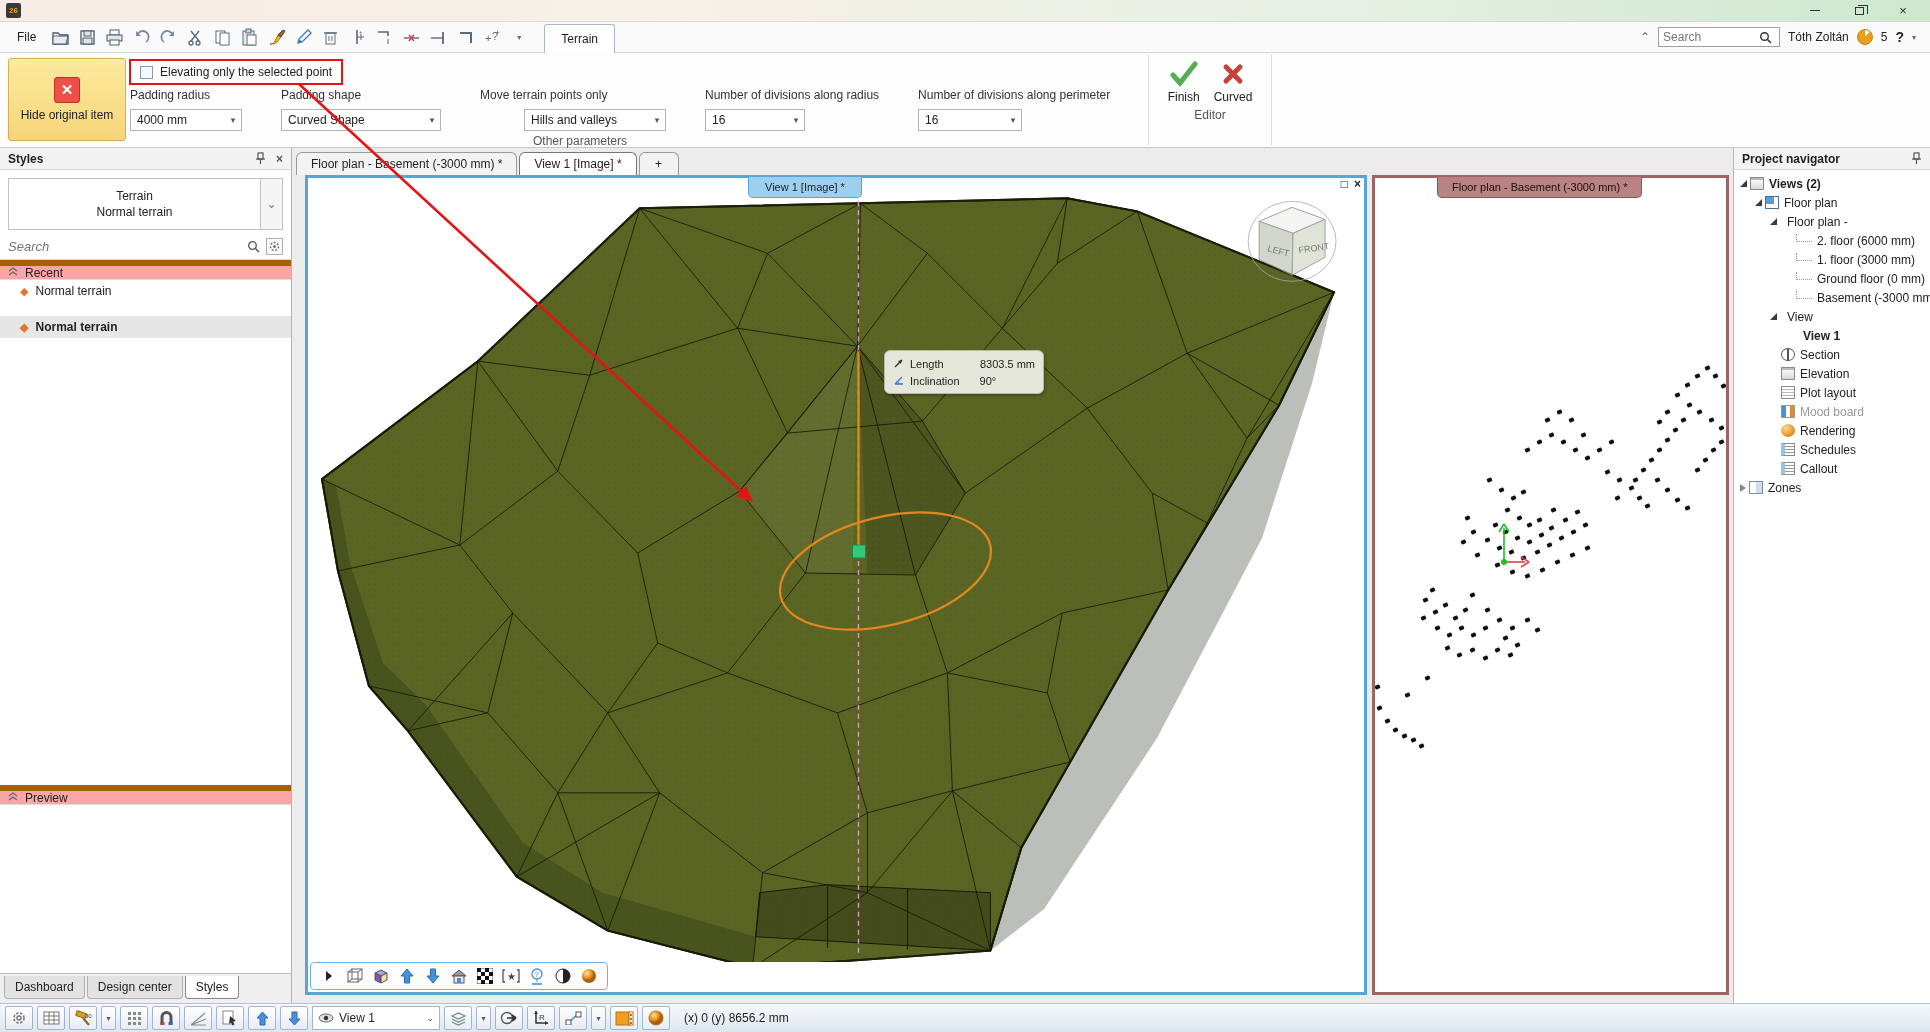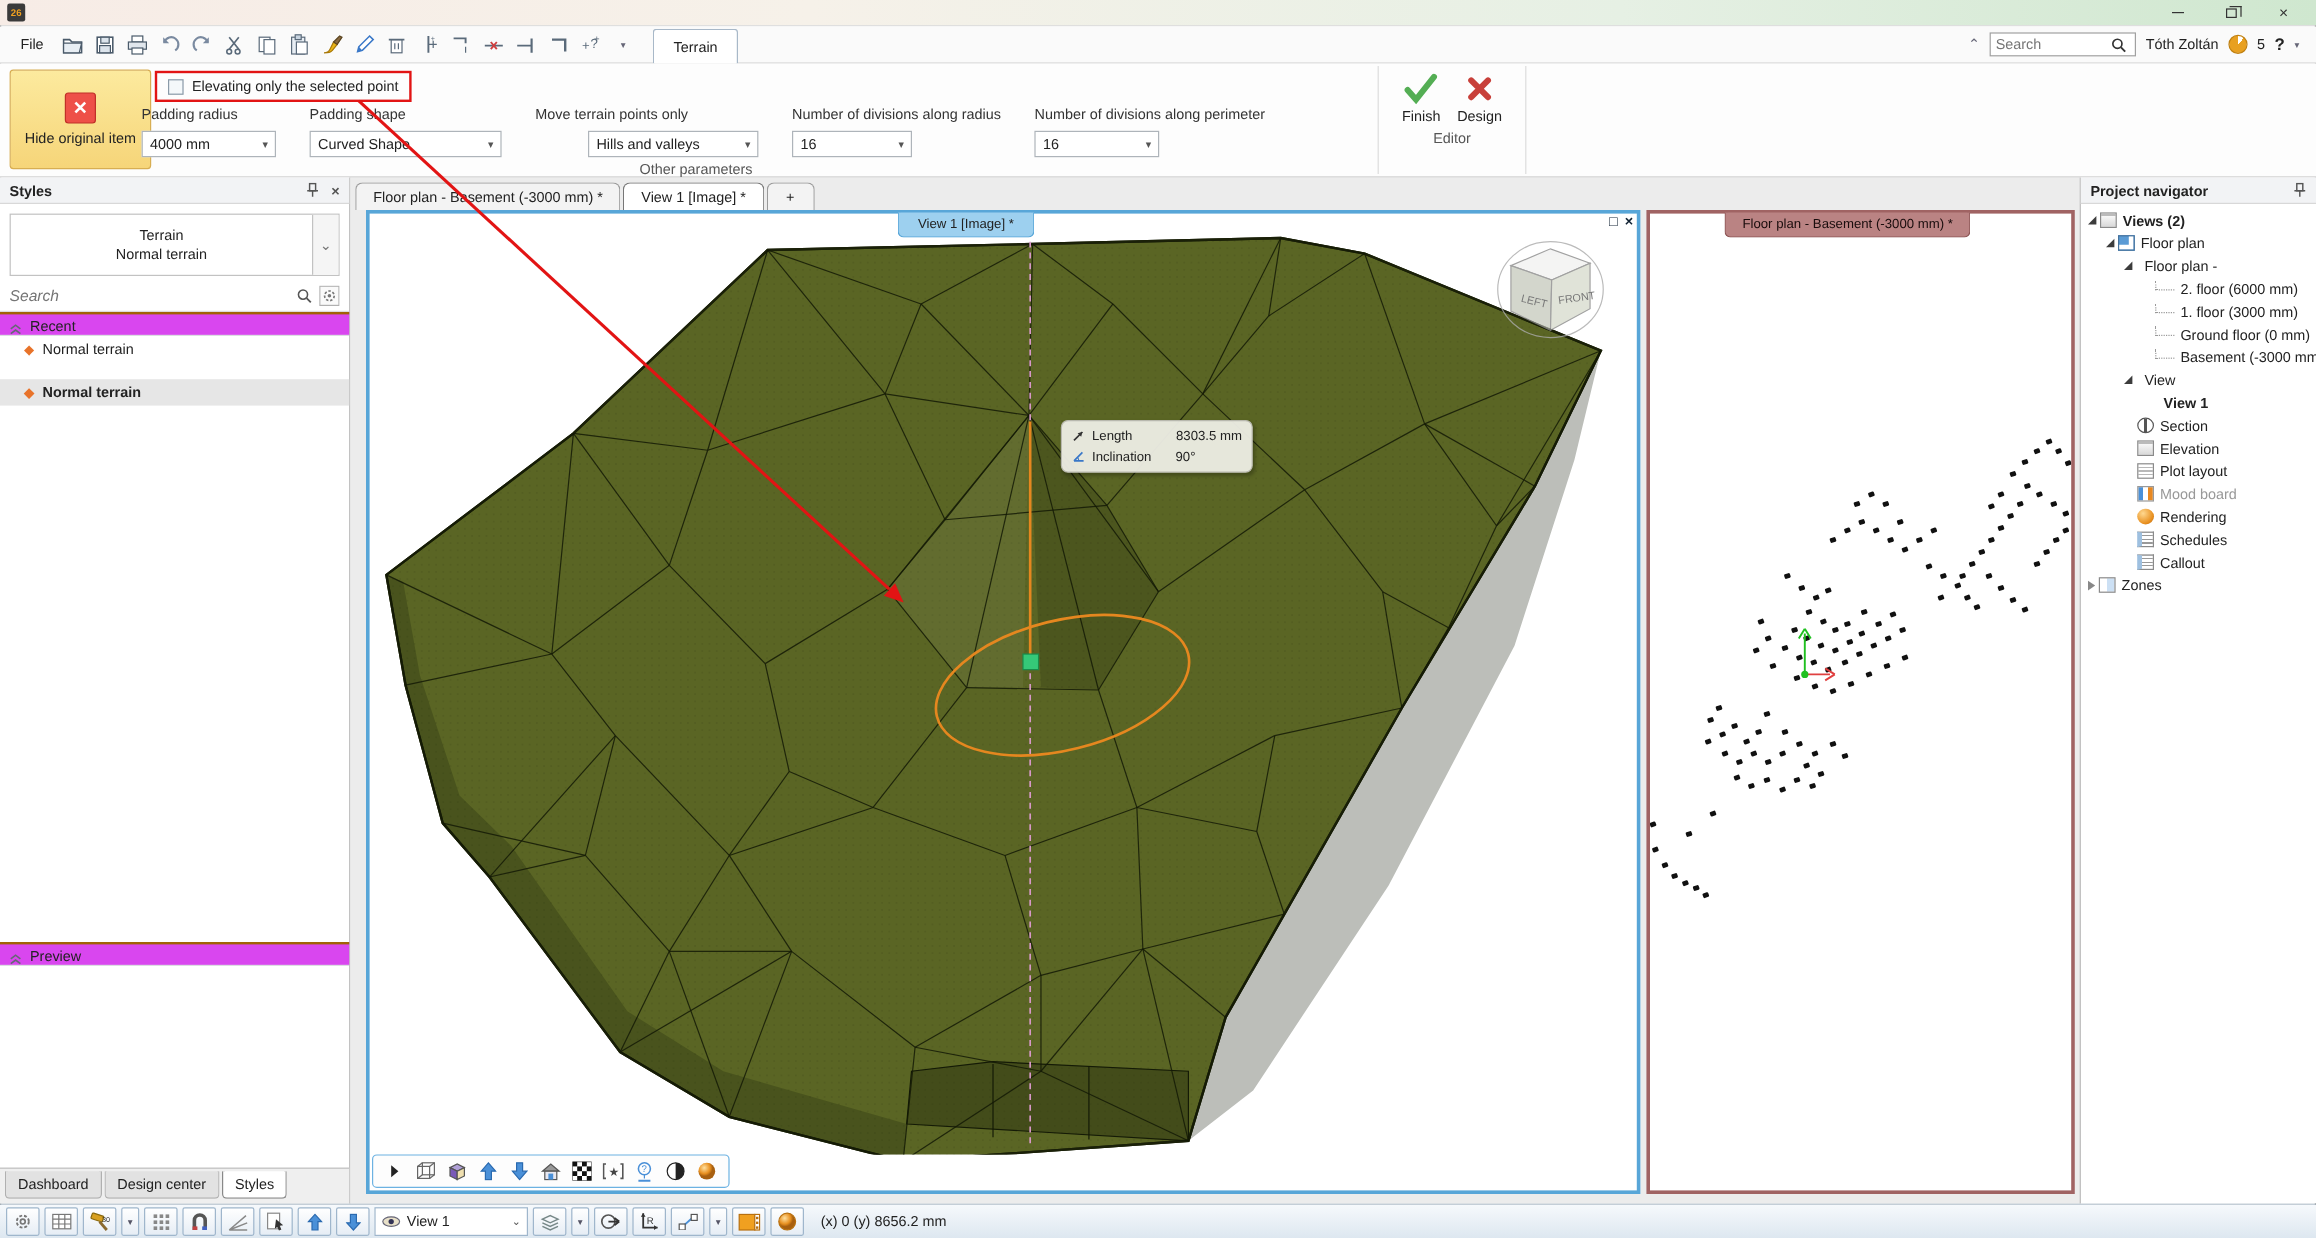--- a/index.html
+++ b/index.html
@@ -23,39 +23,39 @@
   #toolbar-right{margin-left:auto;display:flex;align-items:center;gap:8px;padding-right:6px}
   #search-box{width:122px;height:20px;border:1px solid #a0a0a0;background:#fff;display:flex;align-items:center;padding:0 4px}
   #search-box input{border:none;outline:none;width:96px;font-size:12px;font-family:"Liberation Sans",sans-serif}
   #notif-pie{width:16px;height:16px;border-radius:50%;background:conic-gradient(#fff 0 42deg,#e8a020 42deg 360deg);border:1px solid #c08010}
   
   #ribbon{position:absolute;left:0;top:53px;width:1930px;height:95px;background:#fdfdfd;border-bottom:1px solid #c9c9c9}
   #hide-original{position:absolute;left:8px;top:5px;width:118px;height:83px;background:linear-gradient(#fcea9e,#f6d579);border:1px solid #d8ae52;border-radius:3px;display:flex;flex-direction:column;align-items:center;justify-content:center;gap:5px;text-align:center;font-size:12px}
   #hide-x{width:26px;height:26px;background:#ee5048;border:1px solid #c03028;border-radius:3px;color:#fff;font-weight:bold;font-size:15px;display:flex;align-items:center;justify-content:center}
   #chk-row{position:absolute;left:129px;top:6px;height:26px;display:flex;align-items:center;gap:7px;padding:0 9px;border:2px solid #e21414;background:#fdfdfd}
   #chk-box{width:13px;height:13px;border:1px solid #8a9aa8;background:#f4f8fa}
-  #param-groups{position:absolute;left:118px;top:35px;display:flex;gap:28px}
+  #param-groups{position:absolute;left:130px;top:35px;display:flex;gap:39px}
   .pgroup .plabel{font-size:12px;color:#333;margin-bottom:7px;white-space:nowrap}
   .pselect{height:22px;border:1px solid #aeb4ba;background:#fff;display:flex;align-items:center;font-size:12px}
   .pselect .pval{flex:1;padding-left:6px;white-space:nowrap}
   .pselect .parrow{width:16px;text-align:center;color:#555;font-size:9px}
   #other-params{position:absolute;left:400px;top:81px;width:360px;text-align:center;color:#555;font-size:12px}
   #editor-group{position:absolute;left:1148px;top:2px;width:124px;height:90px;border-left:1px solid #ddd;border-right:1px solid #ddd;display:flex;flex-wrap:wrap;justify-content:center;align-content:flex-start;padding-top:6px;column-gap:14px}
   .ed-btn{display:flex;flex-direction:column;align-items:center;gap:3px;font-size:12px}
   #editor-caption{width:100%;text-align:center;color:#555;margin-top:4px;font-size:12px}
   
   #left-panel{position:absolute;left:0;top:148px;width:292px;height:855px;background:#fff;border-right:1px solid #b4b4b4;display:flex;flex-direction:column}
   #lp-header{height:22px;background:#f2f3f5;border-bottom:1px solid #d8d8d8;display:flex;align-items:center;padding:0 8px;font-weight:bold}
   #lp-header .lp-ctrl{margin-left:auto;display:flex;gap:10px;align-items:center;color:#555}
   #style-selector{margin:8px 8px 4px 8px;border:1px solid #c2c2c2;height:52px;display:flex}
   #style-selector .sel-text{flex:1;display:flex;flex-direction:column;align-items:center;justify-content:center;line-height:16px}
   #style-selector .sel-dd{width:22px;border-left:1px solid #c2c2c2;background:#f5f5f5;display:flex;align-items:center;justify-content:center;color:#777}
   #lp-search{height:26px;border-bottom:1px solid #dcdcdc;display:flex;align-items:center;padding:0 8px;gap:6px}
   #lp-search input{flex:1;border:none;outline:none;font-style:italic;color:#777;font-size:13px;font-family:"Liberation Sans",sans-serif}
-  .sec-header{height:20px;background:#d946ef;display:flex;align-items:flex-end;gap:7px;padding:0 8px;border-top:2px solid #a16207;border-bottom:1px solid #dcdee2}
+  .sec-header{height:20px;background:#fca5a5;display:flex;align-items:flex-start;gap:7px;padding:0 8px;border-top:6px solid #a16207;border-bottom:1px solid #dcdee2}
   .style-item{height:22px;display:flex;align-items:center;gap:7px;padding:0 8px 0 20px}
   .style-item.selected{background:#e6e6e6;font-weight:bold}
   .diamond{color:#e8732a;font-size:11px}
   #lp-tabs{height:30px;border-top:1px solid #c0c0c0;background:#efefef;display:flex;align-items:flex-start;gap:2px;padding:2px 4px 0 4px}
   .lp-tab{padding:4px 10px;border:1px solid #b0b0b0;border-top:none;background:#e2e2e2;border-radius:0 0 4px 4px;font-size:12px}
   .lp-tab.active{background:#fff;border-color:#888}
   
   #workspace{position:absolute;left:292px;top:148px;width:1441px;height:855px;background:#ececec}
   #doc-tabs{position:absolute;left:4px;top:2px;height:25px;display:flex;align-items:flex-end;gap:2px}
   .doc-tab{height:23px;padding:0 14px;border:1px solid #9a9a9a;border-bottom:none;border-radius:6px 6px 0 0;background:#f3f3f3;display:flex;align-items:center;font-size:12px}
@@ -306,21 +306,21 @@
     <div class="ed-btn">
       <svg width="30" height="26" viewBox="0 0 30 26">
           <path d="M4 14l7 8L26 3" fill="none" stroke="#54ae54" stroke-width="5" stroke-linecap="round"></path>
         </svg>
       <span>Finish</span>
     </div>
     <div class="ed-btn">
       <svg width="26" height="26" viewBox="0 0 26 26">
           <path d="M6 6l14 14M20 6L6 20" stroke="#c8403a" stroke-width="5" stroke-linecap="round"></path>
         </svg>
-      <span>Design</span>
+      <span>Curved</span>
     </div>
     <div id="editor-caption">Editor</div>
   </div>
 </div>
 
 <div id="left-panel">
   <div id="lp-header">
     <span>Styles</span>
     <span class="lp-ctrl">
       <svg width="11" height="13" viewBox="0 0 11 13">

